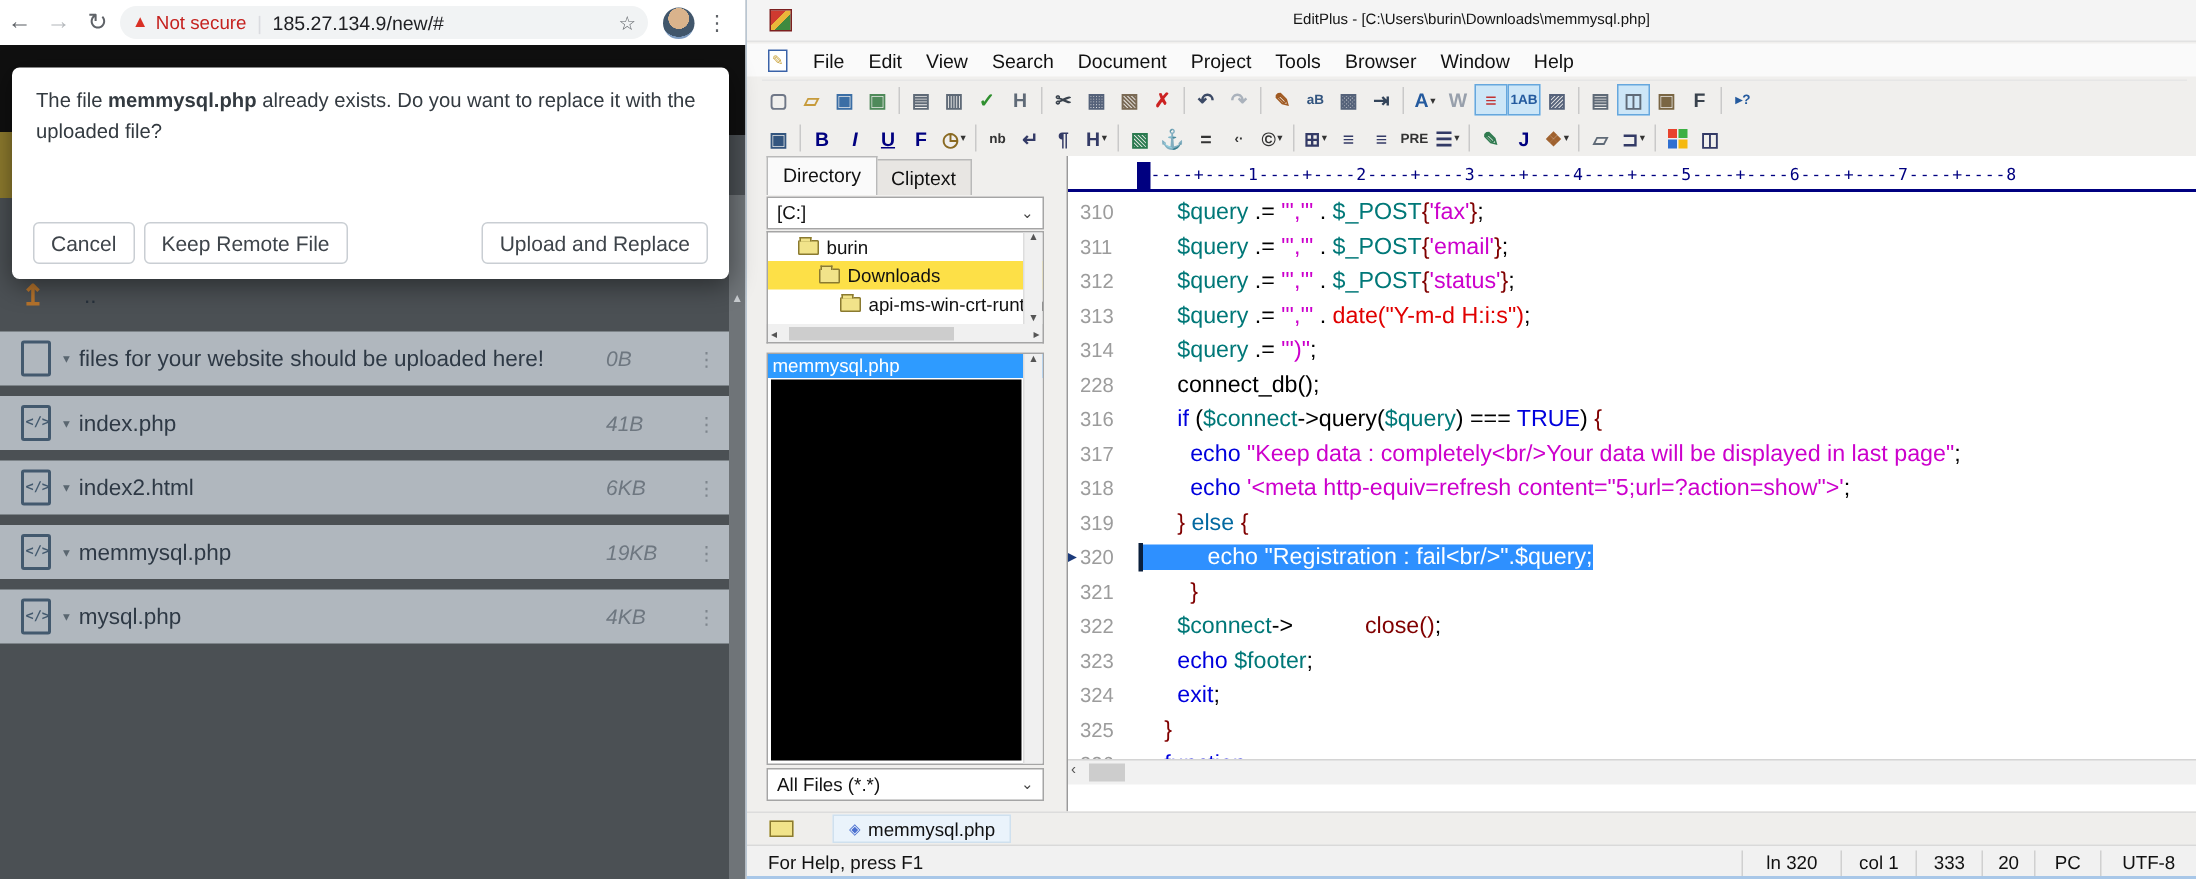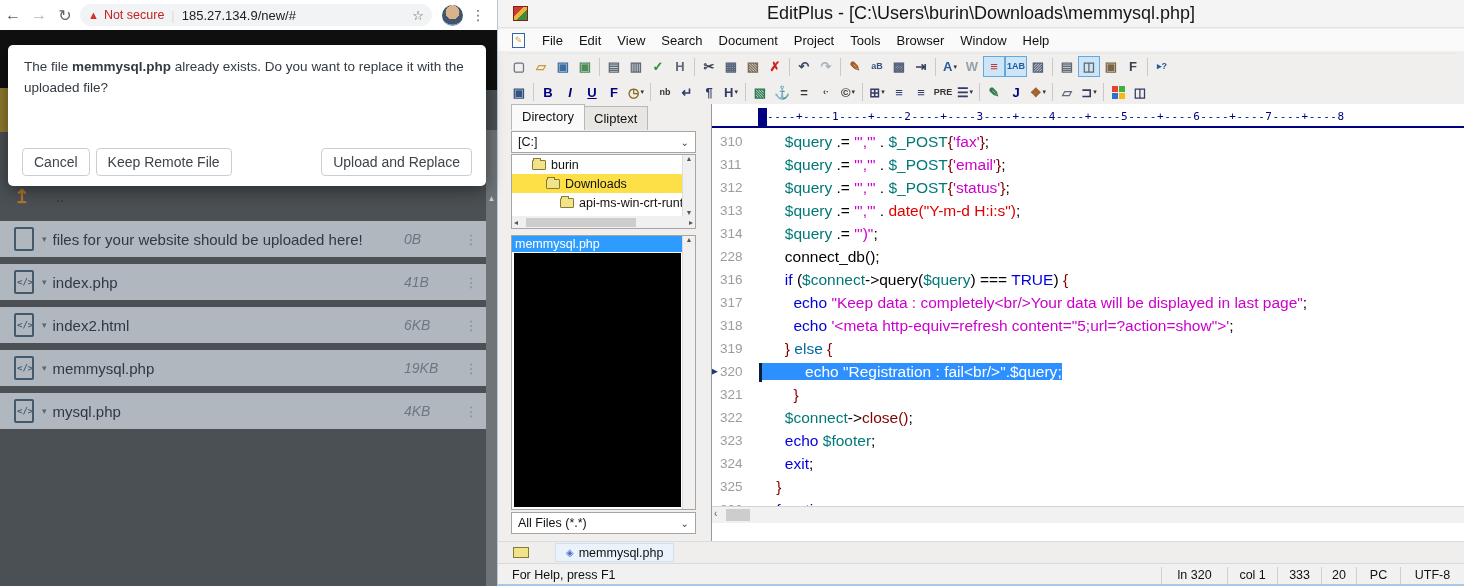--- a/index.html
+++ b/index.html
@@ -44,21 +44,21 @@
   #dlg-body { padding:12px 16px 0 16px; font-size:13.5px; color:#333a40; line-height:1.55; }
   #dlg-foot { position:absolute; left:0; bottom:10px; width:100%; padding:0 14px; display:flex; }
   .dlg-btn { background:#fff; border:1px solid #c9ced3; border-radius:4px; font-size:14px; color:#3e444a; padding:5px 11px; cursor:pointer; font-family:inherit; }
   #btn-replace { margin-left:auto; }
   #btn-keep { margin-left:6px; }
 
   
   #editplus { position:absolute; left:497px; top:0; width:967px; height:586px; background:#f0efed; border-left:1px solid #b9c6d2; }
   #ep-title { position:absolute; left:0; top:0; width:100%; height:28px; background:#f4f4f4; display:flex; align-items:center; border-bottom:1px solid #e2e2e2; }
   #ep-ico { width:15px; height:15px; margin-left:15px; background:linear-gradient(135deg,#cf3a30 0 38%,#e9b63a 38% 58%,#3f8a3f 58% 100%); border:1px solid #7c2020; }
-  #ep-title-text { position:absolute; left:0; width:100%; text-align:center; font-size:18px; color:#141414; }
+  #ep-title-text { position:absolute; left:0; width:100%; text-align:center; font-size:10px; color:#141414; }
   #ep-menubar { position:absolute; left:0; top:29px; width:100%; height:22px; background:#fafafa; display:flex; align-items:center; }
   #menu-doc-ico { width:13px; height:15px; border:1px solid #3a62a8; background:#fff; margin:0 9px 0 14px; font-size:9px; color:#caa23a; text-align:center; line-height:13px; }
   .menu-item { font-size:13px; color:#111; padding:2px 8px; cursor:pointer; }
   .toolbar { position:absolute; left:10px; display:flex; align-items:center; }
   #ep-tb1 { top:53px; height:26px; width:950px; border-top:1px solid #e6e6e6; }
   #ep-tb2 { top:80px; height:24px; width:950px; }
   .btn { width:22px; height:21px; display:flex; align-items:center; justify-content:center; font-size:13px; cursor:pointer; border:1px solid transparent; }
   .btn.on { background:#cde6f7; border:1px solid #66a7dd; }
   .btn .car { font-size:7px; color:#333; margin-left:1px; }
   .sep { width:1px; height:18px; background:#c9c9c9; margin:0 3px; }
@@ -479,21 +479,21 @@
         <div class="crow"><span class="lnum">312</span><span class="ltext">      <span style="color: rgb(0, 120, 120);">$query</span><span style="color: rgb(0, 0, 0);"> .= </span><span style="color: rgb(204, 0, 204);">"','"</span><span style="color: rgb(0, 0, 0);"> . </span><span style="color: rgb(0, 120, 120);">$_POST</span><span style="color: rgb(128, 0, 0);">{</span><span style="color: rgb(204, 0, 204);">'status'</span><span style="color: rgb(128, 0, 0);">}</span><span style="color: rgb(0, 0, 0);">;</span></span></div>
         <div class="crow"><span class="lnum">313</span><span class="ltext">      <span style="color: rgb(0, 120, 120);">$query</span><span style="color: rgb(0, 0, 0);"> .= </span><span style="color: rgb(204, 0, 204);">"','"</span><span style="color: rgb(0, 0, 0);"> . </span><span style="color: rgb(224, 0, 0);">date("Y-m-d H:i:s")</span><span style="color: rgb(0, 0, 0);">;</span></span></div>
         <div class="crow"><span class="lnum">314</span><span class="ltext">      <span style="color: rgb(0, 120, 120);">$query</span><span style="color: rgb(0, 0, 0);"> .= </span><span style="color: rgb(204, 0, 204);">"')"</span><span style="color: rgb(0, 0, 0);">;</span></span></div>
         <div class="crow"><span class="lnum">228</span><span class="ltext">      <span style="color: rgb(0, 0, 0);">connect_db();</span></span></div>
         <div class="crow"><span class="lnum">316</span><span class="ltext">      <span style="color: rgb(0, 0, 221);">if</span><span style="color: rgb(0, 0, 0);"> (</span><span style="color: rgb(0, 120, 120);">$connect</span><span style="color: rgb(0, 0, 0);">-&gt;query(</span><span style="color: rgb(0, 120, 120);">$query</span><span style="color: rgb(0, 0, 0);">) === </span><span style="color: rgb(0, 0, 221);">TRUE</span><span style="color: rgb(0, 0, 0);">) </span><span style="color: rgb(128, 0, 0);">{</span></span></div>
         <div class="crow"><span class="lnum">317</span><span class="ltext">        <span style="color: rgb(0, 0, 221);">echo</span><span style="color: rgb(0, 0, 0);"> </span><span style="color: rgb(204, 0, 204);">"Keep data : completely&lt;br/&gt;Your data will be displayed in last page"</span><span style="color: rgb(0, 0, 0);">;</span></span></div>
         <div class="crow"><span class="lnum">318</span><span class="ltext">        <span style="color: rgb(0, 0, 221);">echo</span><span style="color: rgb(0, 0, 0);"> </span><span style="color: rgb(204, 0, 204);">'&lt;meta http-equiv=refresh content="5;url=?action=show"&gt;'</span><span style="color: rgb(0, 0, 0);">;</span></span></div>
         <div class="crow"><span class="lnum">319</span><span class="ltext">      <span style="color: rgb(128, 0, 0);">}</span><span style="color: rgb(0, 0, 0);"> </span><span style="color: #0369a1;">else</span><span style="color: rgb(0, 0, 0);"> </span><span style="color: rgb(128, 0, 0);">{</span></span></div>
         <div class="crow"><span class="lnum">320<span class="lmark">▶</span></span><span class="ltext"><span class="curbar"></span><span class="selwrap">          <span style="color: rgb(255, 255, 255);">echo</span><span style="color: rgb(255, 255, 255);"> </span><span style="color: rgb(255, 255, 255);">"Registration : fail&lt;br/&gt;"</span><span style="color: rgb(255, 255, 255);">.</span><span style="color: rgb(255, 255, 255);">$query</span><span style="color: rgb(255, 255, 255);">;</span></span></span></div>
         <div class="crow"><span class="lnum">321</span><span class="ltext">        <span style="color: rgb(128, 0, 0);">}</span></span></div>
-        <div class="crow"><span class="lnum">322</span><span class="ltext">      <span style="color: rgb(0, 120, 120);">$connect</span><span style="color: rgb(0, 0, 0);">-&gt;</span><span style="color: rgb(128, 0, 0);">close()</span><span style="color: rgb(0, 0, 0);">;</span></span></div>
+        <div class="crow"><span class="lnum">322</span><span class="ltext">      <span style="color: rgb(0, 120, 120);">$connect</span><span style="color: rgb(0, 0, 0);">-&gt;</span><span style="color: rgb(128, 0, 0); margin-left: 48px;">close()</span><span style="color: rgb(0, 0, 0);">;</span></span></div>
         <div class="crow"><span class="lnum">323</span><span class="ltext">      <span style="color: rgb(0, 0, 221);">echo</span><span style="color: rgb(0, 0, 0);"> </span><span style="color: rgb(0, 120, 120);">$footer</span><span style="color: rgb(0, 0, 0);">;</span></span></div>
         <div class="crow"><span class="lnum">324</span><span class="ltext">      <span style="color: rgb(0, 0, 221);">exit</span><span style="color: rgb(0, 0, 0);">;</span></span></div>
         <div class="crow"><span class="lnum">325</span><span class="ltext">    <span style="color: rgb(128, 0, 0);">}</span></span></div>
         <div class="crow clip"><span class="lnum">326</span><span class="ltext">    <span style="color: rgb(0, 0, 221);">function</span><span style="color: rgb(0, 0, 0);"> …</span></span></div>
       </div>
     <div id="ed-hscroll">
       <span class="a">‹</span>
       <div class="th"></div>
     </div>
   </div>

